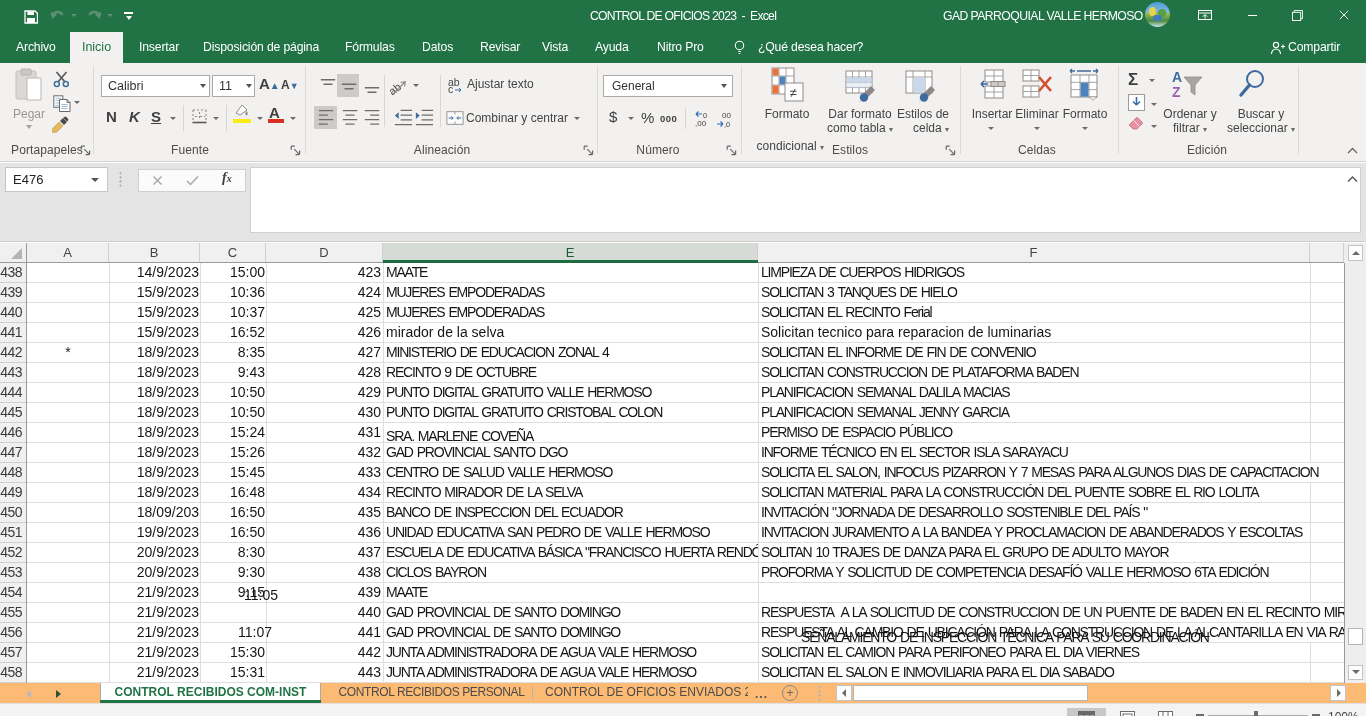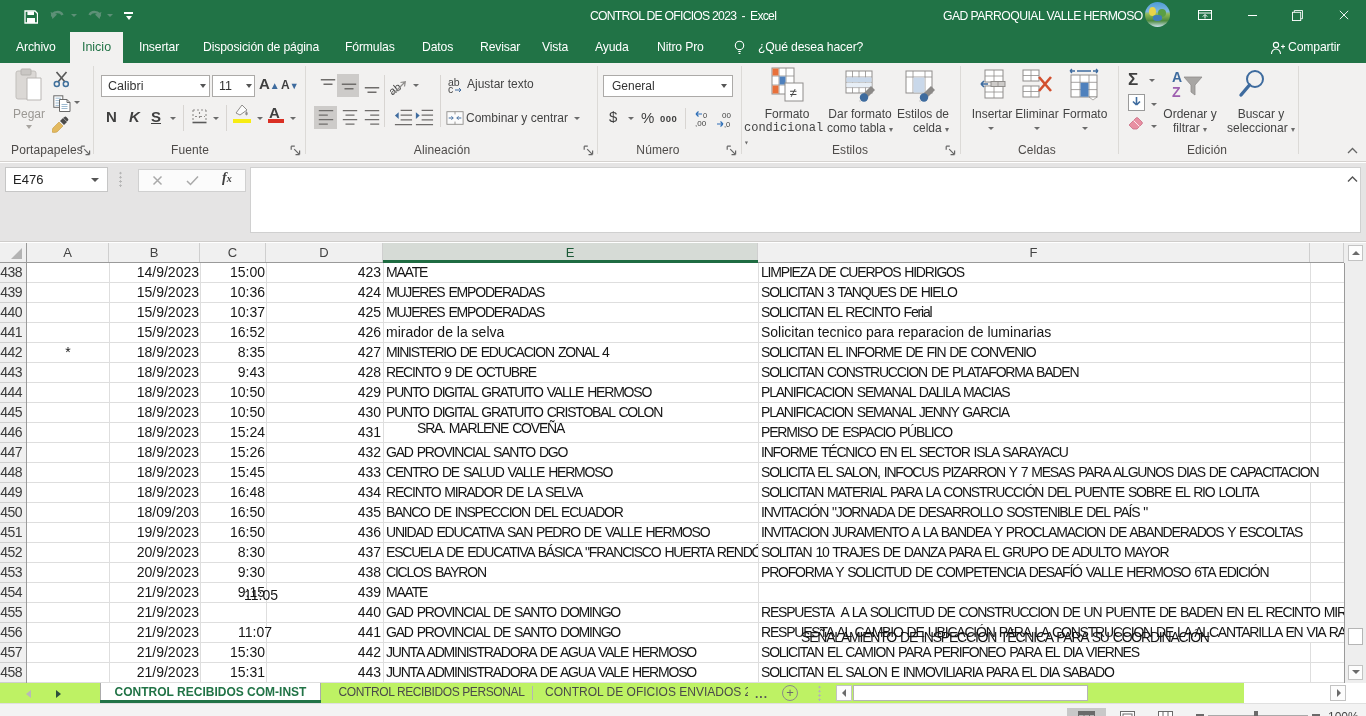--- a/index.html
+++ b/index.html
@@ -25,21 +25,21 @@
 .colhdr{position:absolute;top:0;height:19px;background:#f0f0f0;border-right:1px solid #cfcfcf;color:#444;font-size:13px;text-align:center;line-height:19px;}
 #hdrE{background:#d6dbd6;color:#1c5a38;}
 .rowhdr{position:absolute;left:0;width:26px;height:20px;border-bottom:1px solid #cfcfcf;background:#f0f0f0;color:#3a3a3a;font-size:14px;letter-spacing:-0.5px;text-align:right;padding-right:4px;line-height:19px;}
 #cells{position:absolute;left:27px;top:20px;width:1317px;height:420px;
  background-image:repeating-linear-gradient(to bottom,transparent 0px,transparent 19px,#dedede 19px,#dedede 20px);}
 .vline{position:absolute;top:0;width:1px;background:#dedede;height:420px;}
 .cell{position:absolute;height:20px;font-size:14px;color:#151515;line-height:19px;white-space:pre;}
 .r{text-align:right;}
 .t{letter-spacing:-1.2px;word-spacing:1.3px;}
 
-#tabbar{position:absolute;left:0;top:683px;width:1244px;height:20px;background:#bef264;}
+#tabbar{position:absolute;left:0;top:683px;width:1366px;height:20px;background:#fdba74;}
 #statusbar{position:absolute;left:0;top:703px;width:1366px;height:13px;background:#f3f3f3;border-top:1px solid #e0e0e0;}
 </style></head>
 <body>
 <div id="app">
   <div id="titlebar">
 
     <svg class="abs" style="left:24px;top:10px;" width="14" height="14" viewBox="0 0 14 14">
       <path d="M1 1 h10 l2.5 2.5 V13 H1 Z" fill="none" stroke="#fff" stroke-width="1.3"></path>
       <rect x="3.4" y="1.4" width="6.6" height="3.6" fill="#fff"></rect>
       <rect x="3" y="8" width="8" height="5" fill="#fff"></rect>
@@ -256,21 +256,21 @@
       <rect x="1" y="1" width="22" height="26" fill="#fff" stroke="#8f8d8b"></rect>
       <path d="M8 1 v26 M15 1 v26 M1 9 h22 M1 18 h22" stroke="#8f8d8b" stroke-width="0.8"></path>
       <rect x="1.5" y="1.5" width="6" height="7" fill="#e8703a"></rect>
       <rect x="8.5" y="9.5" width="6" height="8" fill="#4f81bd"></rect>
       <rect x="1.5" y="18.5" width="6" height="8" fill="#e8703a"></rect>
       <rect x="14" y="16" width="18" height="18" fill="#fdfdfd" stroke="#8f8d8b"></rect>
       <path d="M19 28 l8 -8 M19 20.5 h8 M19 24 h8 m-8 3.5 h8" stroke="none"></path>
       <text x="18.5" y="30" font-size="13" fill="#444" font-family="Liberation Sans">≠</text>
     </svg>
     <div class="abs" style="left:747px;top:44px;width:80px;text-align:center;font-size:12px;color:#444;">Formato</div>
-    <div class="abs" style="left:744px;top:58px;width:80px;text-align:left;font-size:12px;color:#444;font-family:Liberation Mono, monospace;">condicional <span style="font-size:8px;color:#6b6b6b;">▾</span></div>
+    <div class="abs" style="left:744px;top:76px;width:80px;text-align:right;font-size:12px;color:#444;">condicional <span style="font-size:8px;color:#6b6b6b;">▾</span></div>
     <svg class="abs" style="left:845px;top:5px;" width="36" height="36" viewBox="0 0 36 36">
       <rect x="1" y="3" width="26" height="22" fill="#fff" stroke="#8f8d8b"></rect>
       <path d="M1 9 h26 M1 14.3 h26 M1 19.6 h26 M7.5 3 v22 M14 3 v22 M20.5 3 v22" stroke="#8f8d8b" stroke-width="0.8"></path>
       <rect x="1.5" y="9.3" width="25" height="4.7" fill="#c9d8ea"></rect>
       <rect x="1.5" y="14.6" width="25" height="4.7" fill="#e7eef6"></rect>
       <path d="M16 28 l10 -10 4 4 -10 10 -5.5 1.5 z" fill="#8c8a88"></path>
       <path d="M16 28 l4 4 -5.5 1.5 z" fill="#e5e3e1"></path>
       <circle cx="19" cy="29.5" r="4.2" fill="#3e6b9e"></circle>
     </svg>
     <div class="abs" style="left:820px;top:44px;width:80px;text-align:center;font-size:12px;color:#444;">Dar formato</div>
@@ -455,21 +455,21 @@
 <div class="cell t" style="left:359px;top:120px;width:700px;">PUNTO DIGITAL GRATUITO VALLE HERMOSO</div>
 <div class="cell t" style="left:734px;top:120px;width:600px;">PLANIFICACION SEMANAL DALILA MACIAS</div>
 <div class="cell r" style="left:82px;top:140px;width:90px;">18/9/2023</div>
 <div class="cell r" style="left:173px;top:140px;width:65px;">10:50</div>
 <div class="cell r" style="left:239px;top:140px;width:115px;">430</div>
 <div class="cell t" style="left:359px;top:140px;width:700px;">PUNTO DIGITAL GRATUITO CRISTOBAL COLON</div>
 <div class="cell t" style="left:734px;top:140px;width:600px;">PLANIFICACION SEMANAL JENNY GARCIA</div>
 <div class="cell r" style="left:82px;top:160px;width:90px;">18/9/2023</div>
 <div class="cell r" style="left:173px;top:160px;width:65px;">15:24</div>
 <div class="cell r" style="left:239px;top:160px;width:115px;">431</div>
-<div class="cell t" style="left:359px;top:156px;width:700px;margin-left:31px;">SRA. MARLENE COVEÑA</div>
+<div class="cell t" style="left:359px;top:164px;width:700px;">SRA. MARLENE COVEÑA</div>
 <div class="cell t" style="left:734px;top:160px;width:600px;">PERMISO DE ESPACIO PÚBLICO</div>
 <div class="cell r" style="left:82px;top:180px;width:90px;">18/9/2023</div>
 <div class="cell r" style="left:173px;top:180px;width:65px;">15:26</div>
 <div class="cell r" style="left:239px;top:180px;width:115px;">432</div>
 <div class="cell t" style="left:359px;top:180px;width:700px;">GAD PROVINCIAL SANTO DGO</div>
 <div class="cell t" style="left:734px;top:180px;width:600px;">INFORME TÉCNICO EN EL SECTOR ISLA SARAYACU</div>
 <div class="cell r" style="left:82px;top:200px;width:90px;">18/9/2023</div>
 <div class="cell r" style="left:173px;top:200px;width:65px;">15:45</div>
 <div class="cell r" style="left:239px;top:200px;width:115px;">433</div>
 <div class="cell t" style="left:359px;top:200px;width:700px;">CENTRO DE SALUD VALLE HERMOSO</div>

